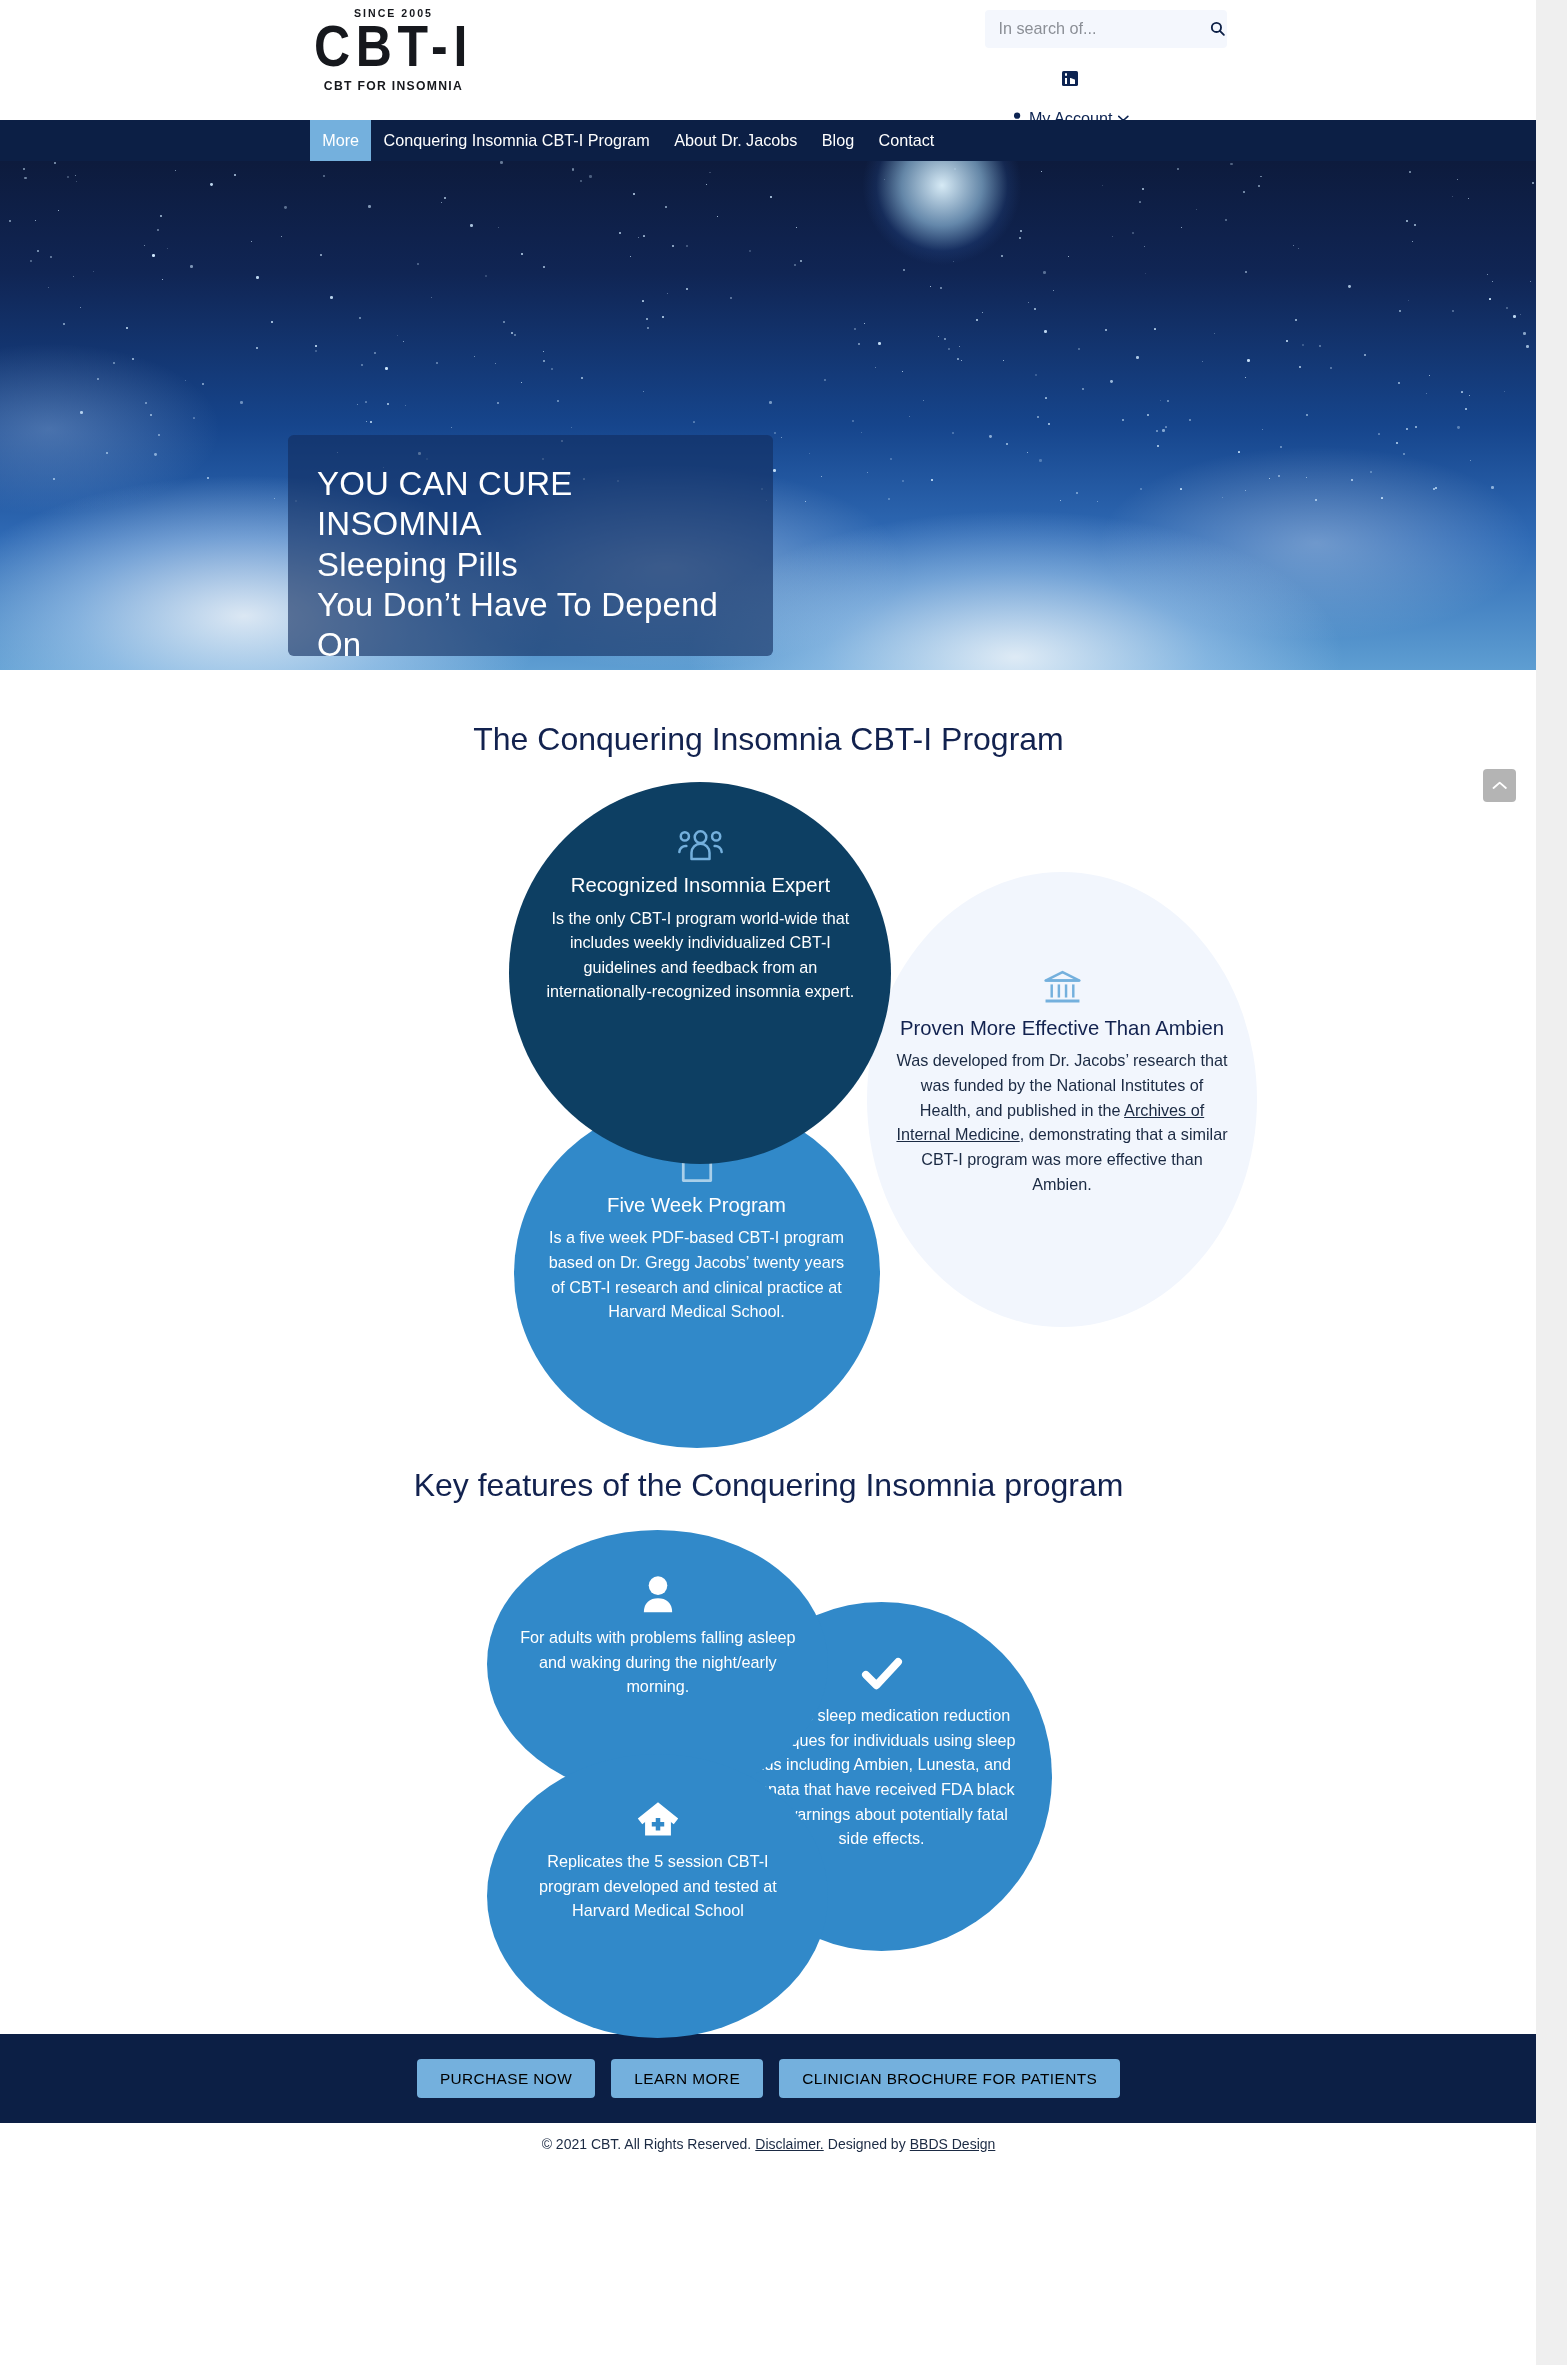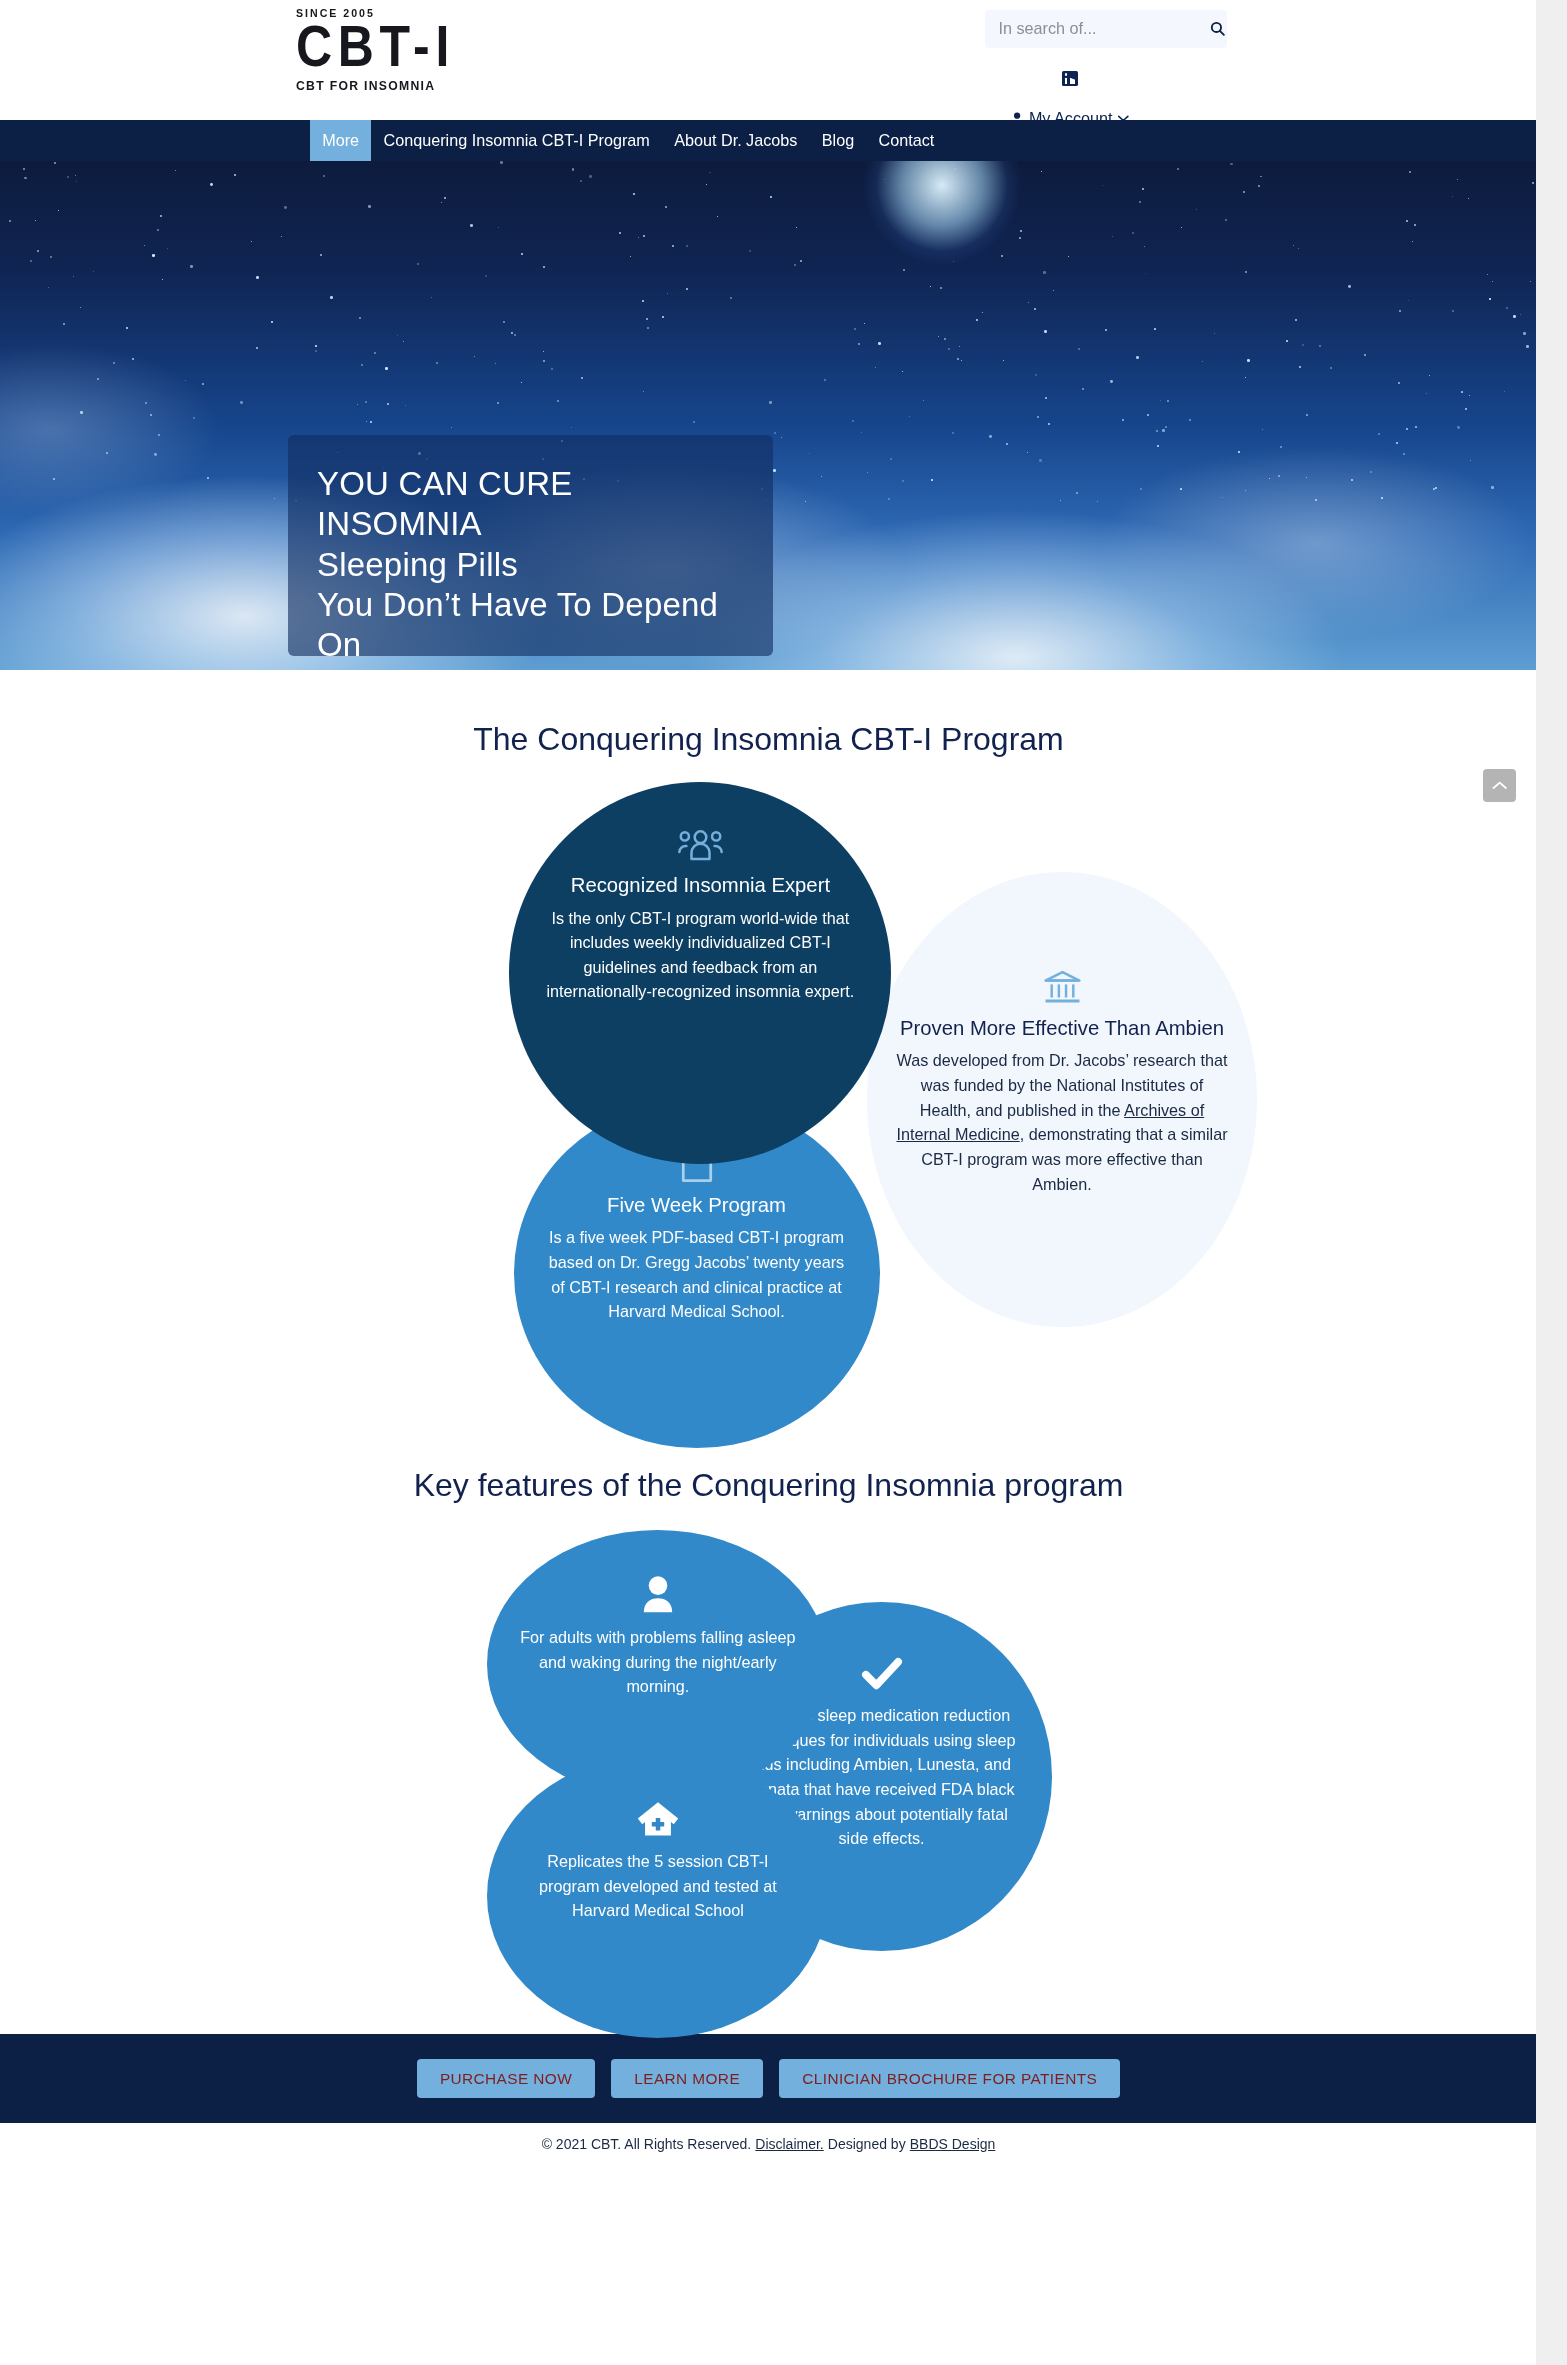--- a/index.html
+++ b/index.html
@@ -33,21 +33,21 @@
   .top-header {
     position: relative;
     height: 120px;
     background: #ffffff;
   }
 
   .logo-block {
     position: absolute;
     left: 296px;
     top: 6.5px;
-    text-align: left;
+    text-align: center;
     width: 195px;
   }
   .logo-since {
     font-family: "Liberation Sans Narrow", "Liberation Sans", sans-serif;
     font-size: 10.6px;
     letter-spacing: 2px;
     font-weight: 700;
     color: #16181d;
     margin-bottom: 1.6px;
   }
@@ -296,21 +296,21 @@
   .footer-cta {
     background: #0c1f45;
     height: 89px;
     display: flex;
     align-items: center;
     justify-content: center;
     gap: 16.2px;
   }
   .cta-btn {
     background: #74b0dd;
-    color: #7f1d1d;
+    color: #000000;
     border: none;
     border-radius: 4.1px;
     padding: 10.6px 23px;
     font-family: "Liberation Sans Narrow", "Liberation Sans", sans-serif;
     font-size: 15.4px;
     letter-spacing: 0.4px;
     cursor: pointer;
   }
   .footer-bottom {
     background: #ffffff;

